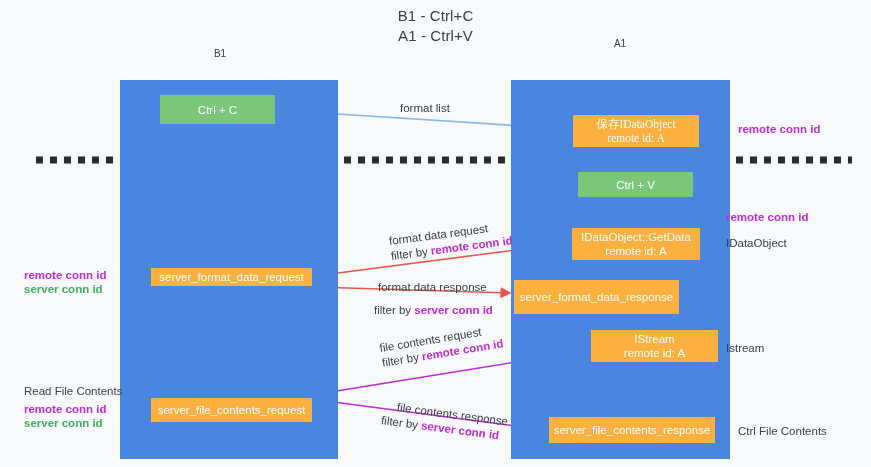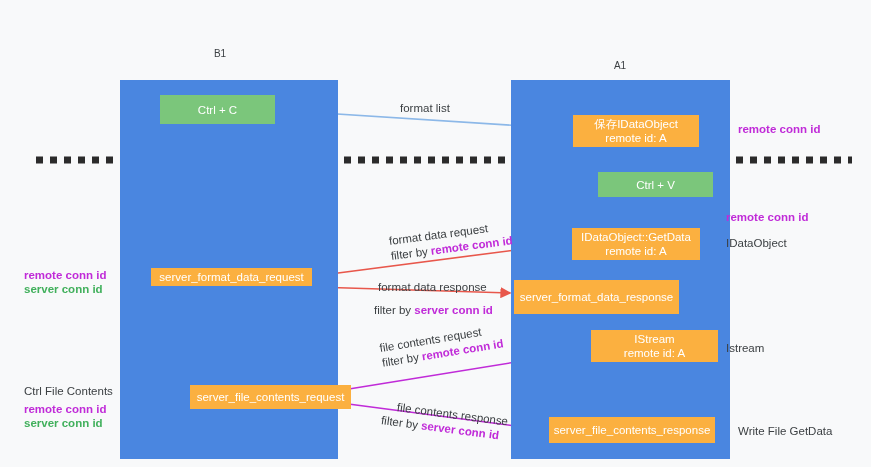--- a/index.html
+++ b/index.html
@@ -59,25 +59,29 @@
     transform-origin:0 50%;
   }
   .elabel .c-remote{color:#c02bd8;font-weight:bold;}
   .elabel .c-server{color:#c02bd8;font-weight:bold;}
 </style>
 </head>
 <body>
 
 <div id="stage">
 
+  <div class="title">
+    <div>B1 - Ctrl+C</div>
+    <div>A1 - Ctrl+V</div>
+  </div>
 
   <div class="colhead" style="left:155px;top:47px;width:130px;">
     <div>B1</div>
   </div>
-  <div class="colhead" style="left:555px;top:59px;width:130px;">
+  <div class="colhead" style="left:555px;top:37px;width:130px;">
     <div>A1</div>
   </div>
 
   <div class="lane" style="left:120px;top:80px;width:218px;height:379px;"></div>
   <div class="lane" style="left:511px;top:80px;width:219px;height:379px;"></div>
 
   <svg class="lyr" id="svg-layer" width="871" height="467" viewBox="0 0 871 467">
     <defs>
       <marker id="ah-blue" markerWidth="7" markerHeight="7" refX="6" refY="3.5" orient="auto">
         <path d="M0,0 L7,3.5 L0,7 z" fill="#8cb8e8"></path>
@@ -109,26 +113,26 @@
 
     <line x1="318" y1="400" x2="546" y2="430" stroke="#c02bd8" stroke-width="1.6" marker-end="url(#ah-purple)"></line>
   </svg>
 
   <div id="box-layer" class="lyr">
 
     <div class="node green" style="left:160px;top:95px;width:115px;height:29px;">
       <span>Ctrl + C</span>
     </div>
 
-    <div class="node orange" style="left:573px;top:115px;width:126px;height:32px;flex-direction:column;">
+    <div class="node orange" style="left:573px;top:115px;width:126px;height:32px;flex-direction:column;font-family:Liberation Serif, serif;">
       <span>保存IDataObject</span>
       <span class="sub">remote id: A</span>
     </div>
 
-    <div class="node green" style="left:578px;top:172px;width:115px;height:25px;margin-left:20px;">
+    <div class="node green" style="left:578px;top:172px;width:115px;height:25px;">
       <span>Ctrl + V</span>
     </div>
 
     <div class="node orange" style="left:572px;top:228px;width:128px;height:32px;flex-direction:column;">
       <span>IDataObject::GetData</span>
       <span class="sub">remote id: A</span>
     </div>
 
     <div class="node orange" style="left:151px;top:268px;width:161px;height:16px;">
       <span>server_format_data_request</span>
@@ -136,21 +140,21 @@
 
     <div class="node orange" style="left:514px;top:280px;width:165px;height:34px;">
       <span>server_format_data_response</span>
     </div>
 
     <div class="node orange" style="left:591px;top:330px;width:127px;height:32px;flex-direction:column;">
       <span>IStream</span>
       <span class="sub">remote id: A</span>
     </div>
 
-    <div class="node orange" style="left:151px;top:385px;width:161px;height:24px;margin-left:39px;">
+    <div class="node orange" style="left:151px;top:398px;width:161px;height:24px;">
       <span>server_file_contents_request</span>
     </div>
 
     <div class="node orange" style="left:549px;top:417px;width:166px;height:26px;">
       <span>server_file_contents_response</span>
     </div>
   </div>
 
   <div id="label-layer" class="lyr">
 
@@ -179,23 +183,23 @@
     </div>
 
     <div class="ann c-remote" style="left:738px;top:122px;">remote conn id</div>
 
     <div class="ann c-remote" style="left:726px;top:210px;">remote conn id</div>
 
     <div class="ann plain" style="left:726px;top:236px;">IDataObject</div>
 
     <div class="ann plain" style="left:726px;top:341px;">Istream</div>
 
-    <div class="ann plain" style="left:738px;top:424px;">Write File GetData</div>
+    <div class="ann plain" style="left:738px;top:424px;">Ctrl File Contents</div>
 
     <div class="ann c-remote" style="left:24px;top:268px;">remote conn id</div>
     <div class="ann c-server" style="left:24px;top:282px;">server conn id</div>
 
-    <div class="ann plain" style="left:24px;top:384px;">Ctrl File Contents</div>
+    <div class="ann plain" style="left:24px;top:384px;">Read File Contents</div>
     <div class="ann c-remote" style="left:24px;top:402px;">remote conn id</div>
     <div class="ann c-server" style="left:24px;top:416px;">server conn id</div>
   </div>
 
 </div>
 
 </body></html>

